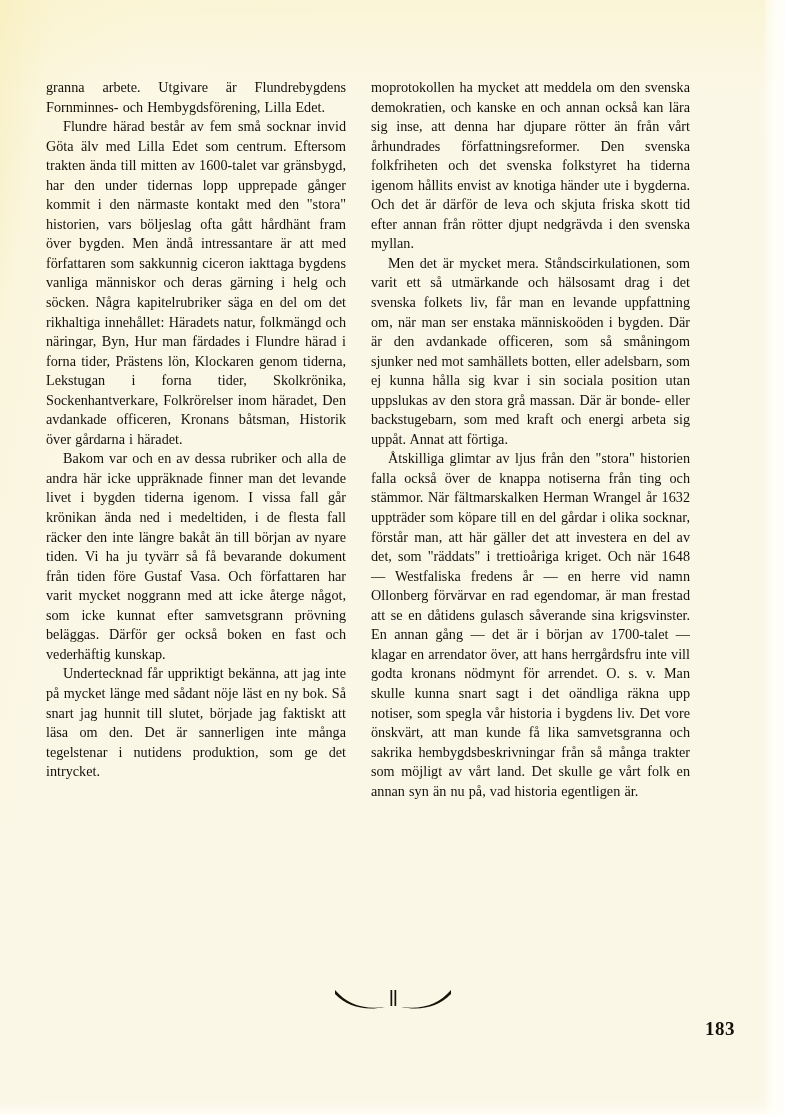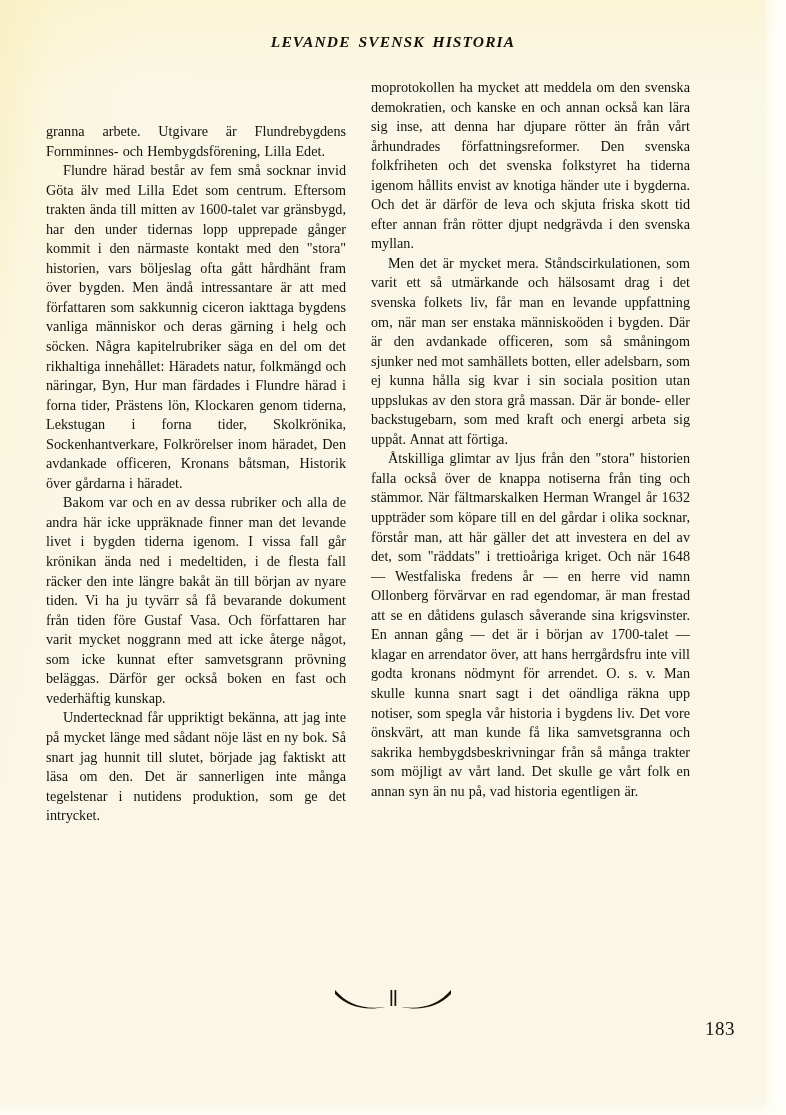--- a/index.html
+++ b/index.html
@@ -80,21 +80,21 @@
     position: absolute;
     top: 78px;
     font-size: 14.2px;
     line-height: 19.55px;
     text-align: justify;
     text-justify: inter-word;
     word-spacing: 0.6px;
     -webkit-hyphens: none;
     hyphens: none;
   }
-  #col-left  { left: 46px;  width: 300px; margin-top: 44px; }
+  #col-left  { left: 46px;  width: 300px; }
   #col-right { left: 371px; width: 319px; }
 
   .column p {
     margin: 0;
     text-indent: 17px;
   }
   .column p.no-indent { text-indent: 0; }
   
   .column p { text-align-last: left; }
 
@@ -108,36 +108,35 @@
     align-items: center;
     justify-content: center;
   }
   #ornament svg { display: block; }
 
   #folio {
     position: absolute;
     right: 51px;
     top: 1018px;
     font-size: 19px;
-    font-weight: 400;
+    font-weight: 700;
     letter-spacing: 0.5px;
     color: #14110b;
   }
 </style>
 </head>
 <body>
 
 <div id="page">
 
   <div id="paper-tint-left"></div>
   <div id="paper-tint-top"></div>
   <div id="paper-edge-right"></div>
   <div id="paper-edge-bottom"></div>
 
-  <div id="running-head">LEVANDE SVENSK HISTORIA</div>
 
   <div id="col-left" class="column">
       <p class="no-indent">granna arbete. Utgivare är Flundrebygdens Fornminnes- och Hembygdsförening, Lilla Edet.</p>
       <p>Flundre härad består av fem små socknar invid Göta älv med Lilla Edet som centrum. Eftersom trakten ända till mitten av 1600-talet var gränsbygd, har den under tidernas lopp upprepade gånger kommit i den närmaste kontakt med den "stora" historien, vars böljeslag ofta gått hårdhänt fram över bygden. Men ändå intressantare är att med författaren som sakkunnig ciceron iakttaga bygdens vanliga människor och deras gärning i helg och söcken. Några kapitelrubriker säga en del om det rikhaltiga innehållet: Häradets natur, folkmängd och näringar, Byn, Hur man färdades i Flundre härad i forna tider, Prästens lön, Klockaren genom tiderna, Lekstugan i forna tider, Skolkrönika, Sockenhantverkare, Folkrörelser inom häradet, Den avdankade officeren, Kronans båtsman, Historik över gårdarna i häradet.</p>
       <p>Bakom var och en av dessa rubriker och alla de andra här icke uppräknade finner man det levande livet i bygden tiderna igenom. I vissa fall går krönikan ända ned i medeltiden, i de flesta fall räcker den inte längre bakåt än till början av nyare tiden. Vi ha ju tyvärr så få bevarande dokument från tiden före Gustaf Vasa. Och författaren har varit mycket noggrann med att icke återge något, som icke kunnat efter samvetsgrann prövning beläggas. Därför ger också boken en fast och vederhäftig kunskap.</p>
       <p>Undertecknad får uppriktigt bekänna, att jag inte på mycket länge med sådant nöje läst en ny bok. Så snart jag hunnit till slutet, började jag faktiskt att läsa om den. Det är sannerligen inte många tegelstenar i nutidens produktion, som ge det intrycket.</p>
     </div>
   <div id="col-right" class="column">
       <p class="no-indent">moprotokollen ha mycket att meddela om den svenska demokratien, och kanske en och annan också kan lära sig inse, att denna har djupare rötter än från vårt århundrades författningsreformer. Den svenska folkfriheten och det svenska folkstyret ha tiderna igenom hållits envist av knotiga händer ute i bygderna. Och det är därför de leva och skjuta friska skott tid efter annan från rötter djupt nedgrävda i den svenska myllan.</p>
       <p>Men det är mycket mera. Ståndscirkulationen, som varit ett så utmärkande och hälsosamt drag i det svenska folkets liv, får man en levande uppfattning om, när man ser enstaka människoöden i bygden. Där är den avdankade officeren, som så småningom sjunker ned mot samhällets botten, eller adelsbarn, som ej kunna hålla sig kvar i sin sociala position utan uppslukas av den stora grå massan. Där är bonde- eller backstugebarn, som med kraft och energi arbeta sig uppåt. Annat att förtiga.</p>

